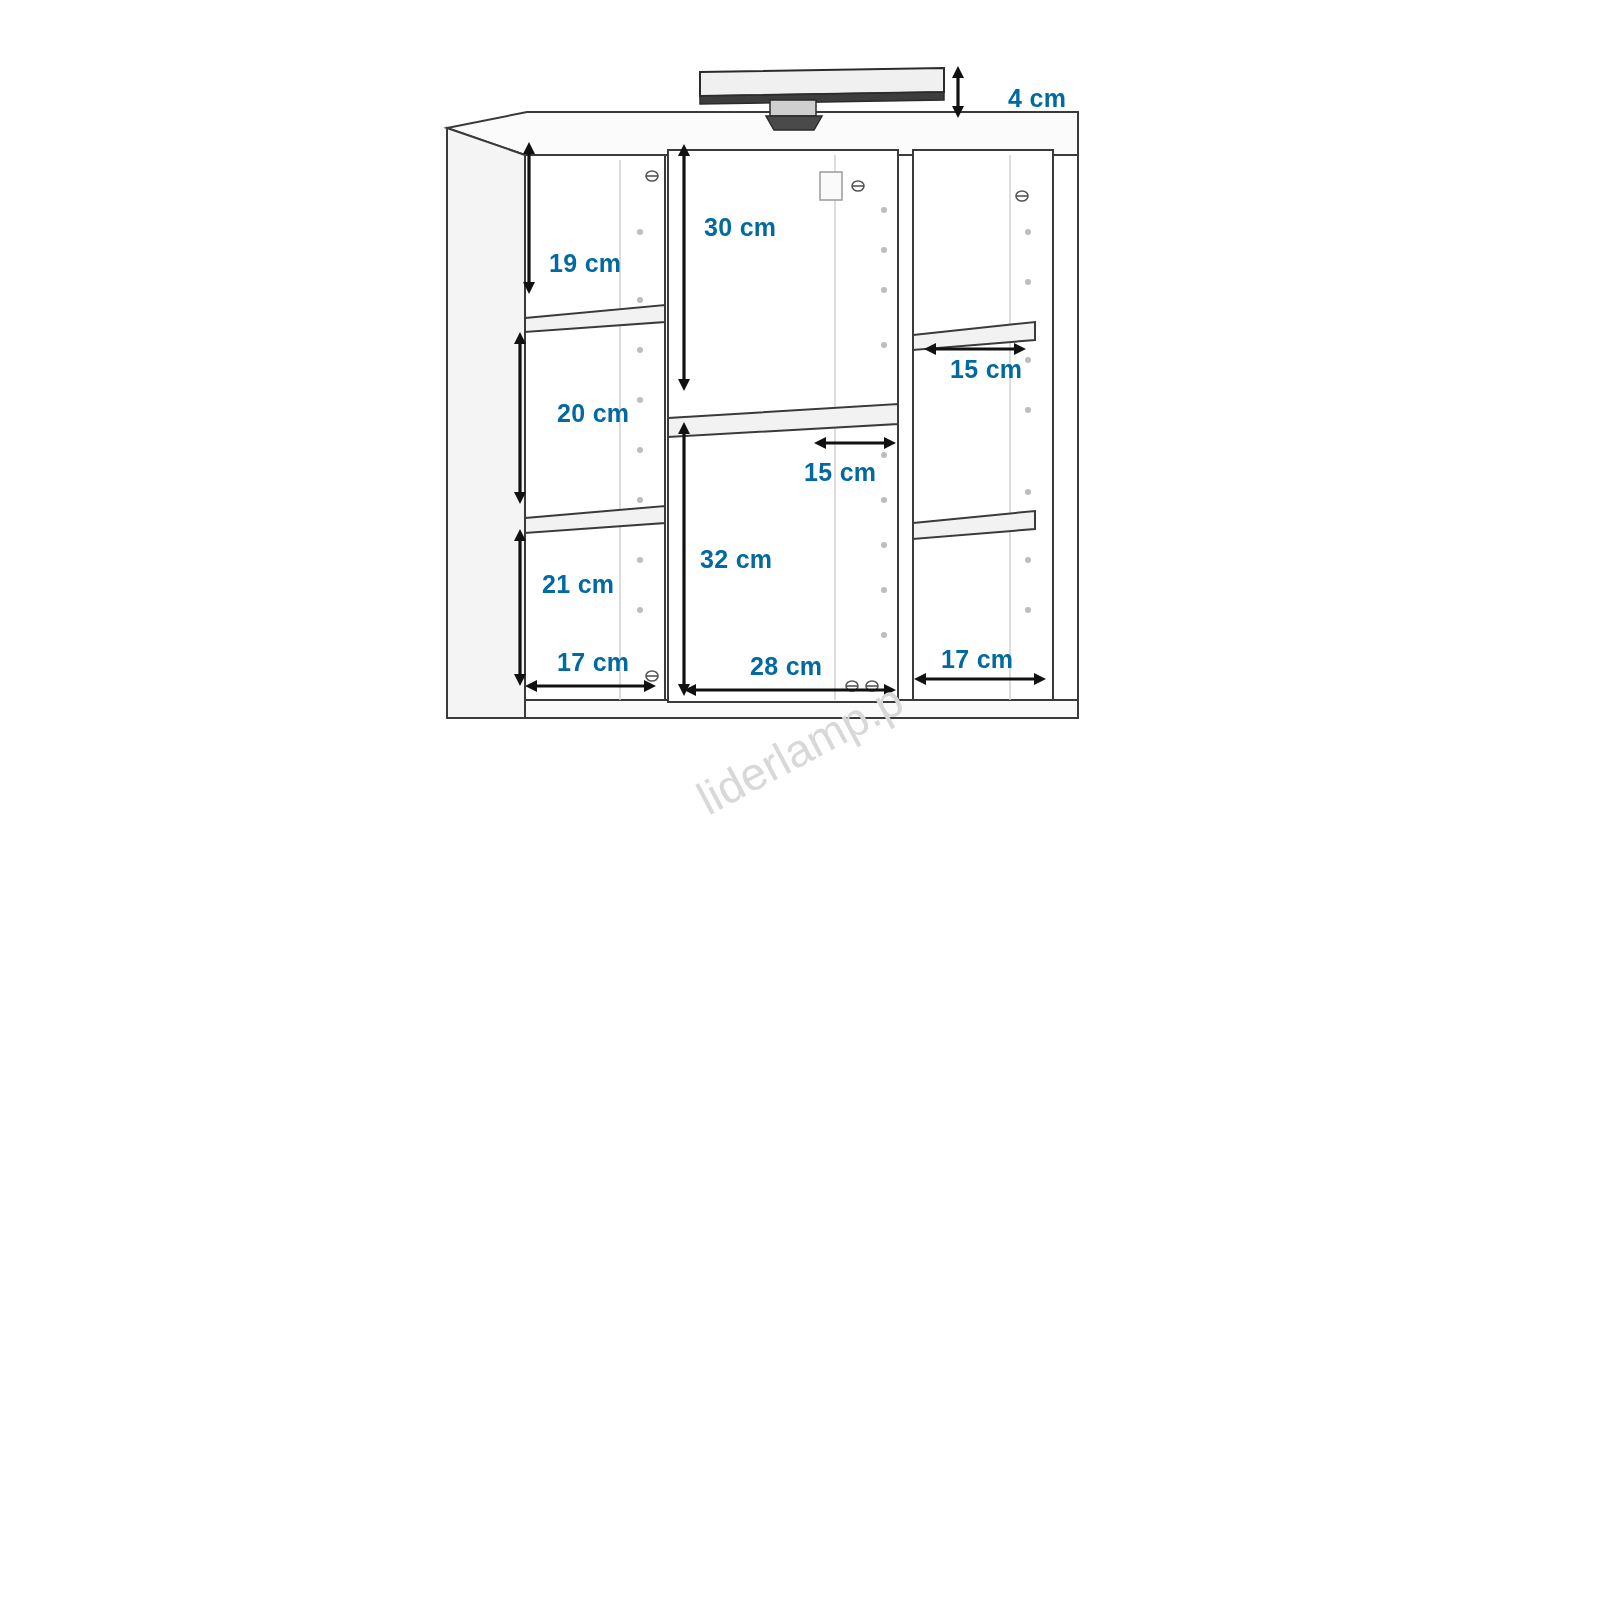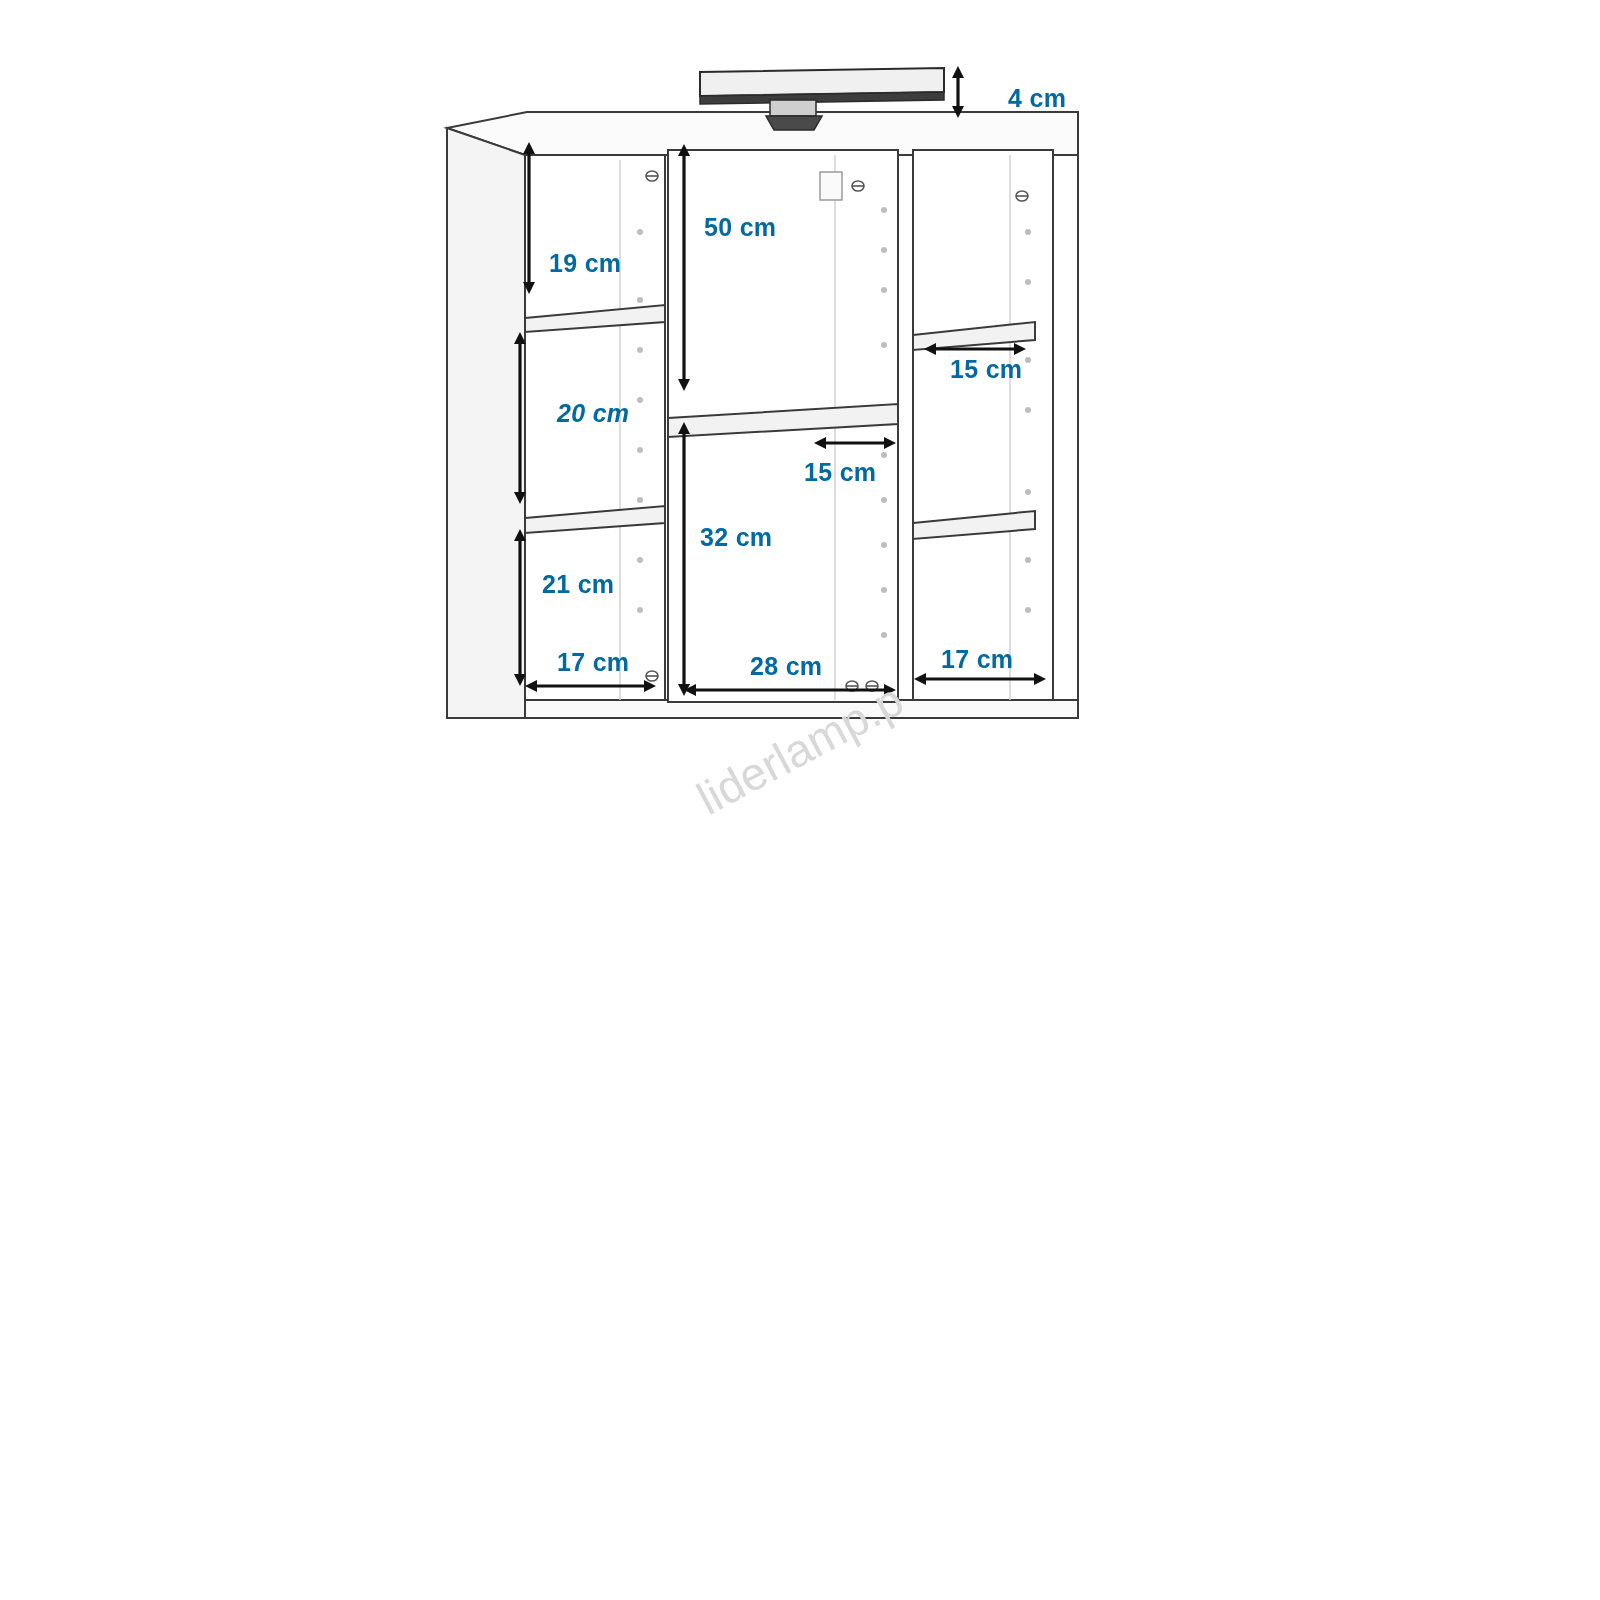--- a/index.html
+++ b/index.html
@@ -152,24 +152,24 @@
       <line x1="930" y1="349" x2="1020" y2="349" marker-start="url(#arrTail)" marker-end="url(#arrHead)"></line>
       <line x1="820" y1="443" x2="890" y2="443" marker-start="url(#arrTail)" marker-end="url(#arrHead)"></line>
       <line x1="531" y1="686" x2="650" y2="686" marker-start="url(#arrTail)" marker-end="url(#arrHead)"></line>
       <line x1="690" y1="690" x2="890" y2="690" marker-start="url(#arrTail)" marker-end="url(#arrHead)"></line>
       <line x1="920" y1="679" x2="1040" y2="679" marker-start="url(#arrTail)" marker-end="url(#arrHead)"></line>
     </g>
   </svg>
 
   <div class="dim-label" style="left:1008px; top:84px;">4 cm</div>
   <div class="dim-label" style="left:549px;  top:213px;margin-top:36px;">19 cm</div>
-  <div class="dim-label" style="left:704px;  top:213px;">50 cm</div>
-  <div class="dim-label" style="left:557px;  top:399px;font-style:italic;">20 cm</div>
+  <div class="dim-label" style="left:704px;  top:213px;">30 cm</div>
+  <div class="dim-label" style="left:557px;  top:399px;">20 cm</div>
   <div class="dim-label" style="left:950px;  top:355px;">15 cm</div>
   <div class="dim-label" style="left:804px;  top:458px;">15 cm</div>
-  <div class="dim-label" style="left:700px;  top:523px;">32 cm</div>
+  <div class="dim-label" style="left:700px;  top:545px;">32 cm</div>
   <div class="dim-label" style="left:542px;  top:557px;margin-top:13px;">21 cm</div>
   <div class="dim-label" style="left:557px;  top:648px;">17 cm</div>
   <div class="dim-label" style="left:750px;  top:652px;">28 cm</div>
   <div class="dim-label" style="left:941px;  top:645px;">17 cm</div>
 
   <div class="watermark">liderlamp.p</div>
 </div>
 
 </body></html>

